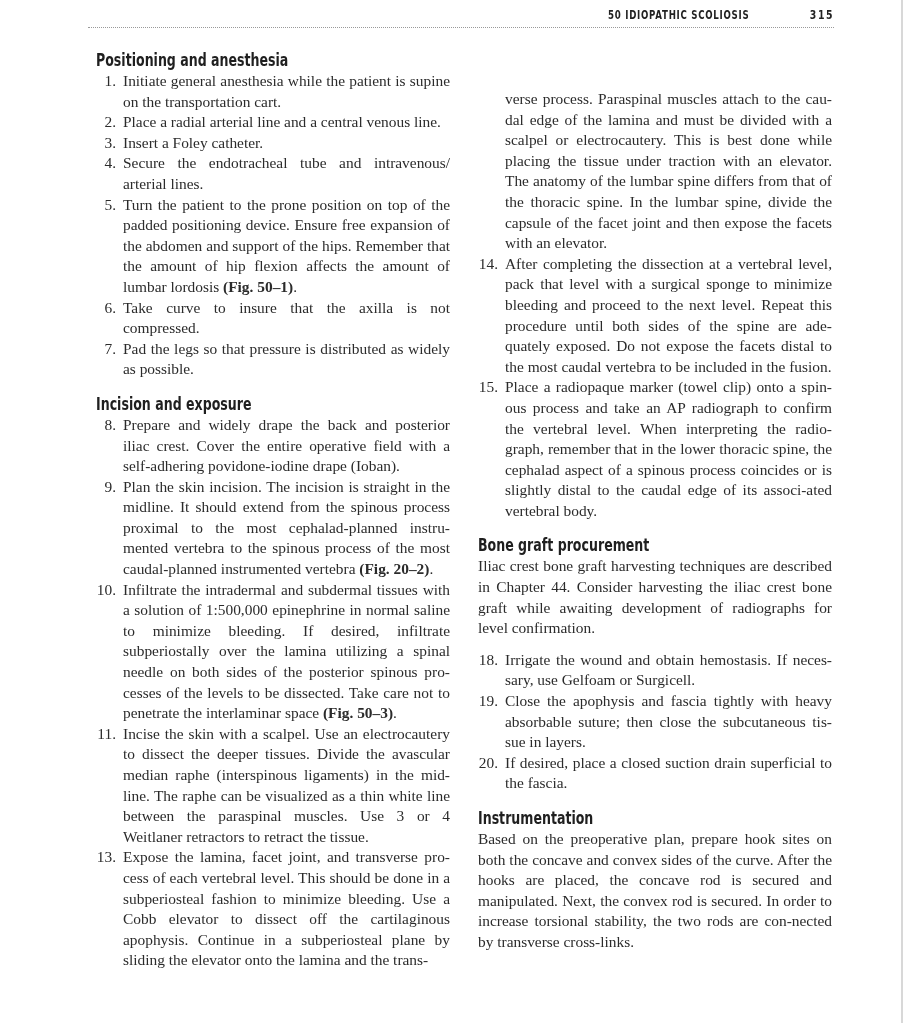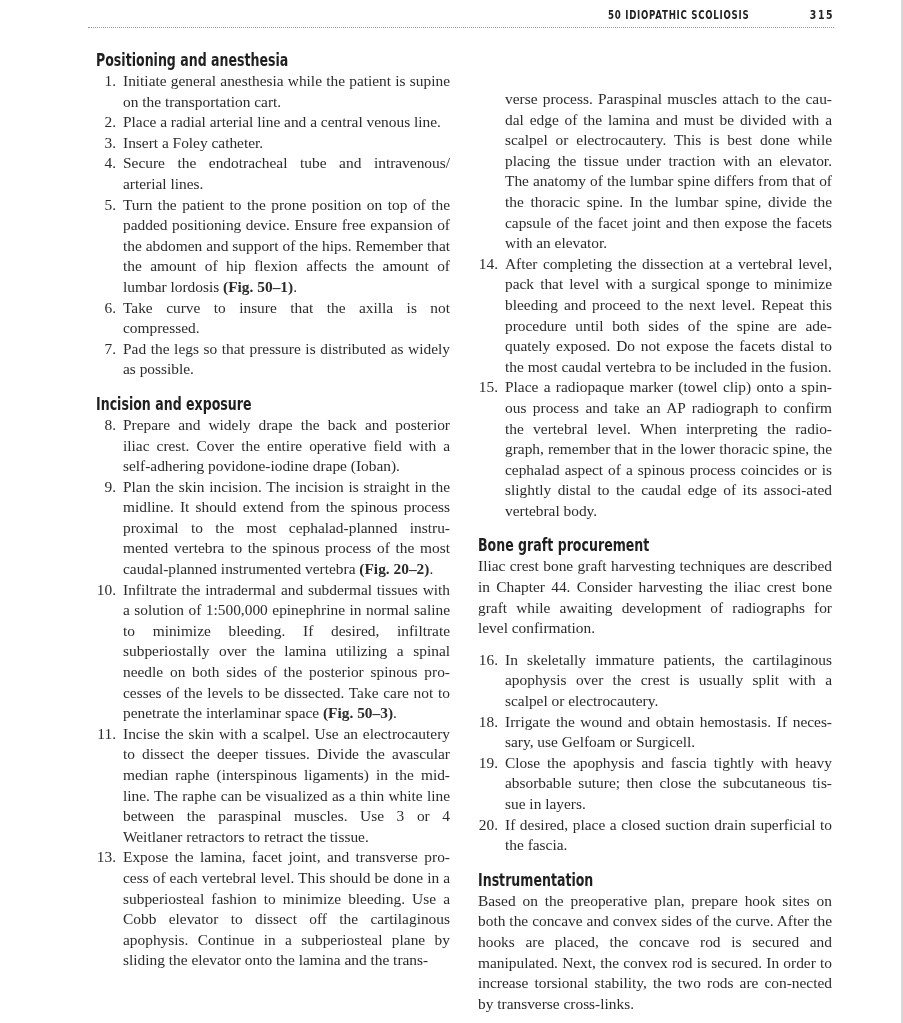--- a/index.html
+++ b/index.html
@@ -66,21 +66,20 @@
 <div class="col col-right">
   <p class="cont">verse process. Paraspinal muscles attach to the cau-dal edge of the lamina and must be divided with a scalpel or electrocautery. This is best done while placing the tissue under traction with an elevator. The anatomy of the lumbar spine differs from that of the thoracic spine. In the lumbar spine, divide the capsule of the facet joint and then expose the facets with an elevator.</p>
   <ol>
     <li><span class="num">14.</span><span>After completing the dissection at a vertebral level, pack that level with a surgical sponge to minimize bleeding and proceed to the next level. Repeat this procedure until both sides of the spine are ade-quately exposed. Do not expose the facets distal to the most caudal vertebra to be included in the fusion.</span></li>
     <li><span class="num">15.</span><span>Place a radiopaque marker (towel clip) onto a spin-ous process and take an AP radiograph to confirm the vertebral level. When interpreting the radio-graph, remember that in the lower thoracic spine, the cephalad aspect of a spinous process coincides or is slightly distal to the caudal edge of its associ-ated vertebral body.</span></li>
   </ol>
 
   <h2 class="h-gap">Bone graft procurement</h2>
   <p>Iliac crest bone graft harvesting techniques are described in Chapter 44. Consider harvesting the iliac crest bone graft while awaiting development of radiographs for level confirmation.</p>
   <ol class="para-gap">
-    <li><span class="num">16.</span><span>In skeletally immature patients, the cartilaginous apophysis over the crest is usually split with a scalpel or electrocautery.</span></li>
     <li><span class="num">18.</span><span>Irrigate the wound and obtain hemostasis. If neces-sary, use Gelfoam or Surgicell.</span></li>
     <li><span class="num">19.</span><span>Close the apophysis and fascia tightly with heavy absorbable suture; then close the subcutaneous tis-sue in layers.</span></li>
     <li><span class="num">20.</span><span>If desired, place a closed suction drain superficial to the fascia.</span></li>
   </ol>
 
   <h2 class="h-gap">Instrumentation</h2>
   <p>Based on the preoperative plan, prepare hook sites on both the concave and convex sides of the curve. After the hooks are placed, the concave rod is secured and manipulated. Next, the convex rod is secured. In order to increase torsional stability, the two rods are con-nected by transverse cross-links.</p>
 </div>
 
 </body></html>

